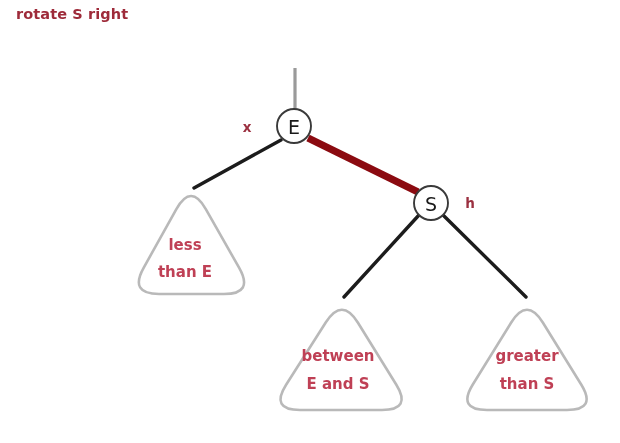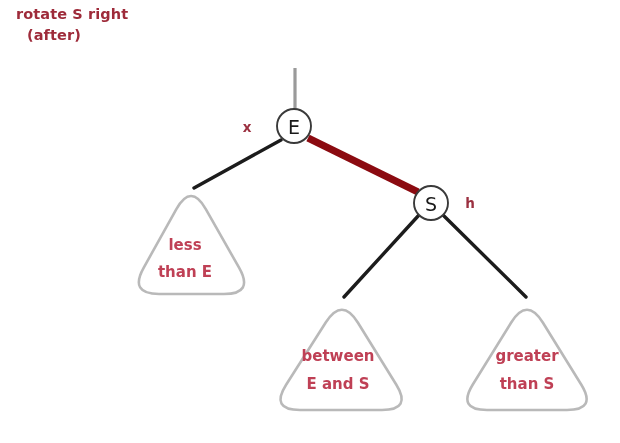--- a/index.html
+++ b/index.html
@@ -67,21 +67,20 @@
     dominant-baseline: central;
   }
 </style>
 </head>
 <body style="background: rgb(255, 255, 255);">
 
 <div id="diagram-root">
 
   <div class="caption-block" style="color: rgb(158, 43, 58);">
     <span class="caption-line-1">rotate S right</span>
-    <span class="caption-line-2">(after)</span>
   </div>
 
   <svg class="tree-canvas" viewBox="0 0 620 443" xmlns="http://www.w3.org/2000/svg">
 
     <g>
       <line id="edge-stem-above-E" stroke-linecap="butt" x1="295" y1="68" x2="295" y2="110" stroke="#9a9a9a" stroke-width="3.2"></line>
       <line id="edge-E-to-less-than-E" stroke-linecap="round" x1="281" y1="140" x2="194" y2="188" stroke="#1c1c1c" stroke-width="3.4"></line>
       <line id="edge-E-to-S" stroke-linecap="butt" x1="308" y1="138" x2="418" y2="192" stroke="#8b0a10" stroke-width="7.2"></line>
       <line id="edge-S-to-between" stroke-linecap="round" x1="419" y1="215" x2="344" y2="297" stroke="#1c1c1c" stroke-width="3.4"></line>
       <line id="edge-S-to-greater" stroke-linecap="round" x1="443" y1="215" x2="526" y2="297" stroke="#1c1c1c" stroke-width="3.4"></line>

